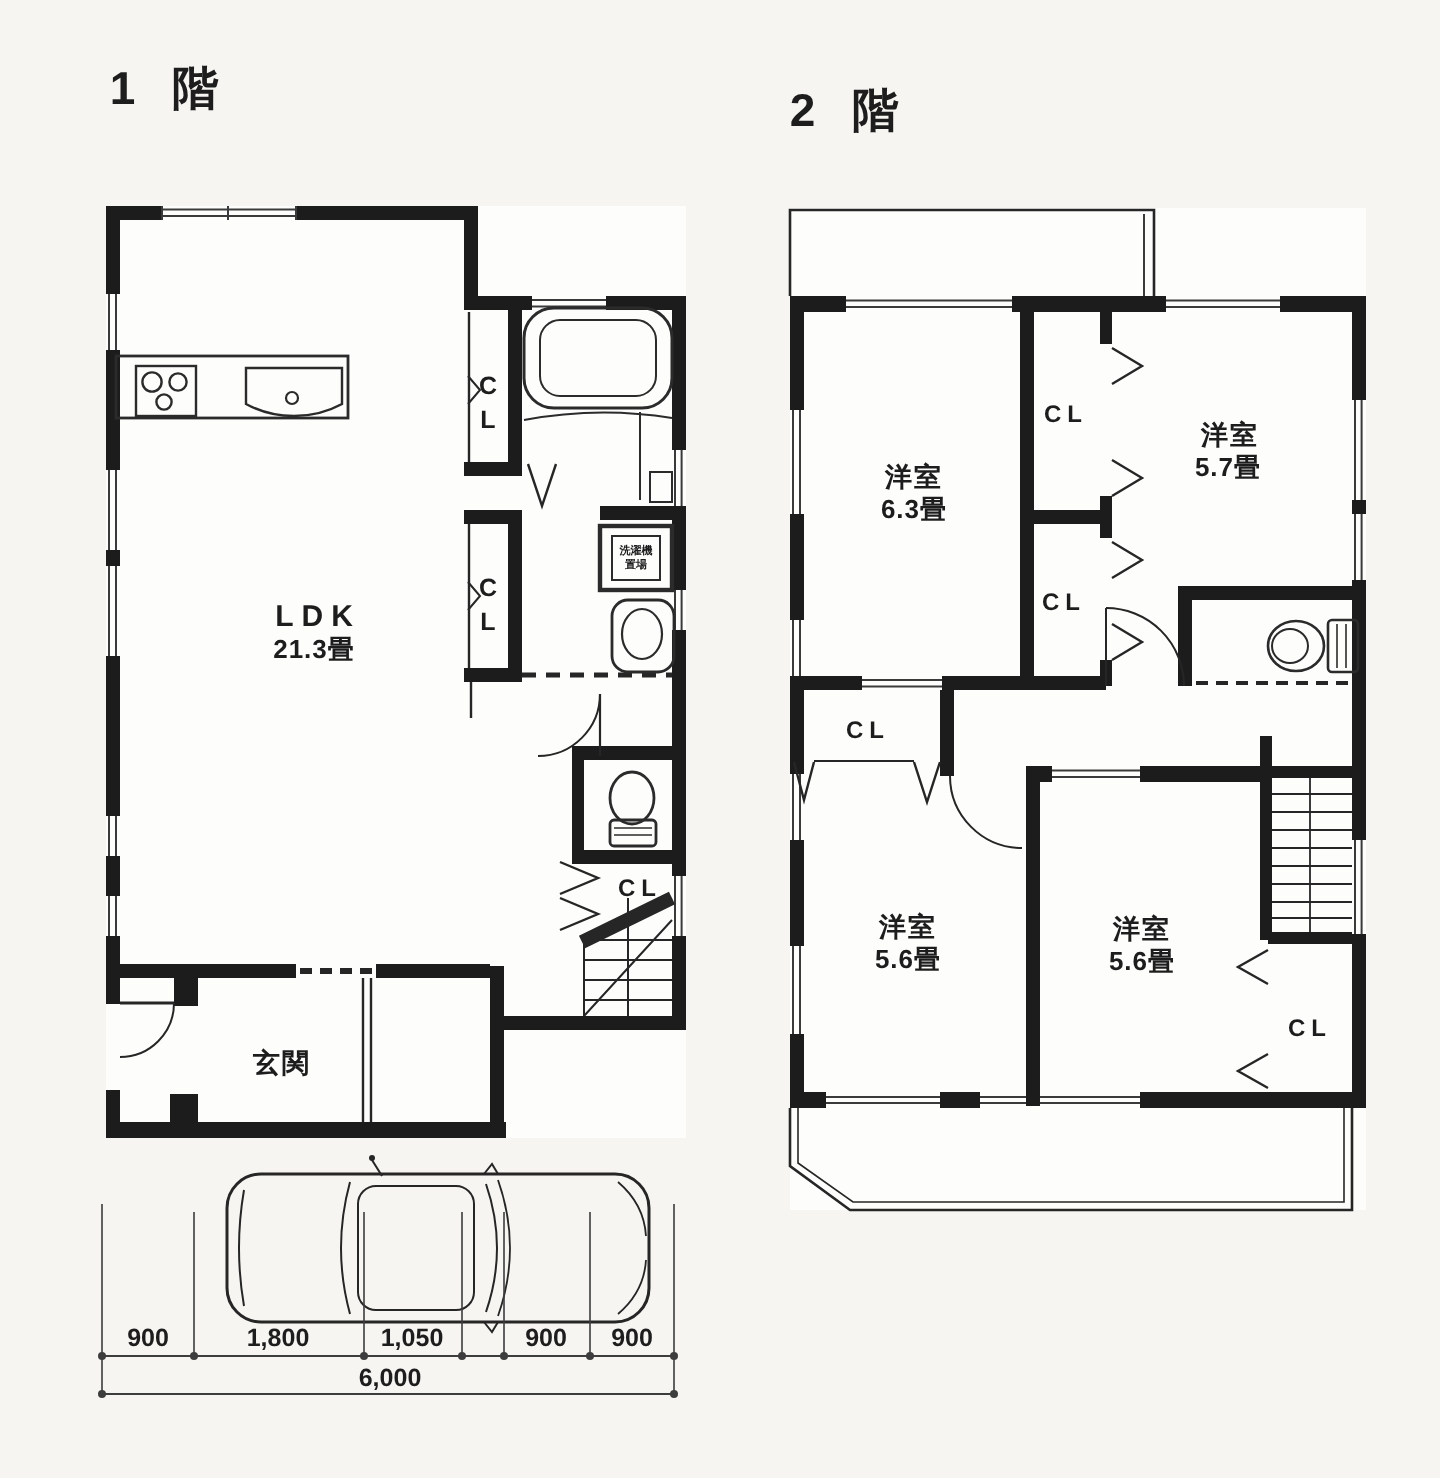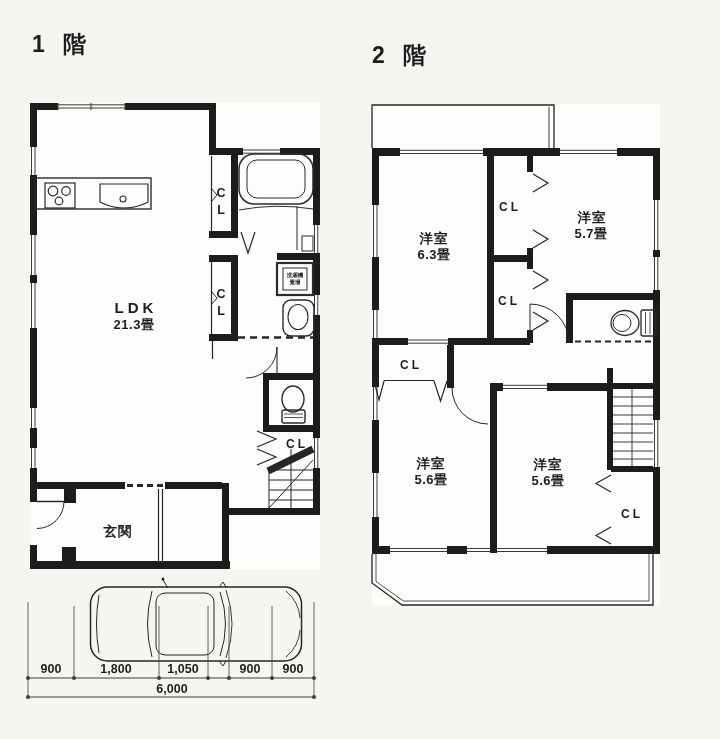--- a/index.html
+++ b/index.html
@@ -2,21 +2,21 @@
 <html><head>
 <meta charset="utf-8">
 <style>
   html,body{margin:0;padding:0;}
   body{
     width:720px;height:739px;
     background:#f6f5f2;
     font-family:"Liberation Sans",sans-serif;
     position:relative;overflow:hidden;
   }
-  .stage{position:absolute;inset:0;}
+  .stage{position:absolute;inset:0;padding-left:23px;}
   svg{display:block;}
   svg text{fill:#1d1d1d;text-anchor:middle;font-family:"Liberation Sans",sans-serif;}
   .t-title{font-size:23px;font-weight:700;letter-spacing:6px;}
   .t-room{font-size:13.5px;font-weight:700;letter-spacing:1px;}
   .t-sz{font-size:13px;font-weight:700;letter-spacing:0.5px;}
   .t-ldk{font-size:15px;font-weight:700;letter-spacing:4px;}
   .t-cl{font-size:12px;font-weight:600;letter-spacing:3px;}
   .t-clv{font-size:12.5px;font-weight:600;}
   .t-dim{font-size:12.5px;font-weight:600;}
   .t-tiny{font-size:5.5px;font-weight:600;}

